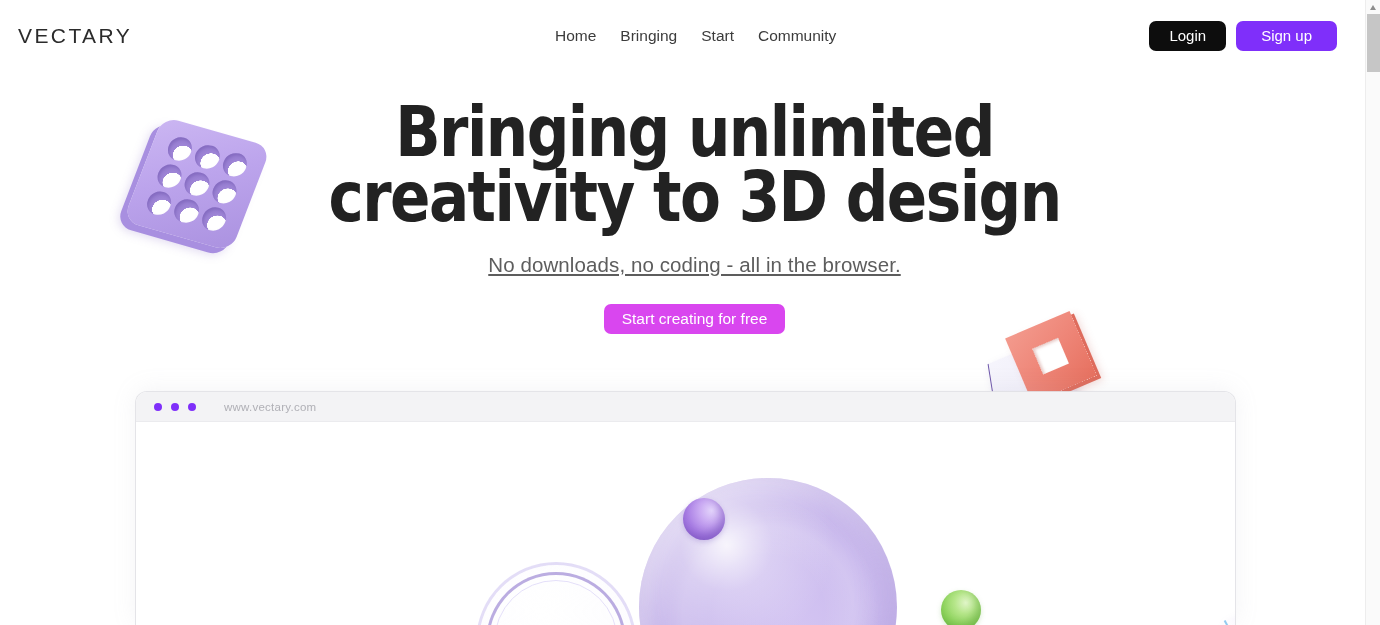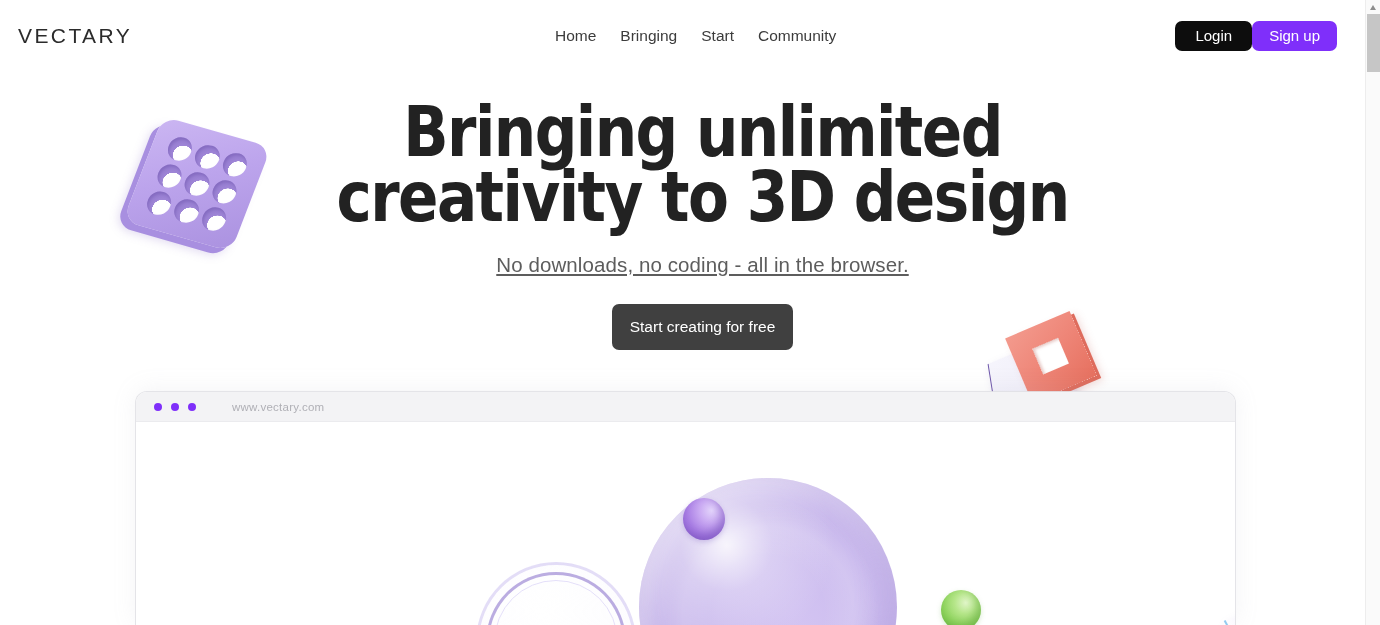--- a/index.html
+++ b/index.html
@@ -66,20 +66,21 @@
     white-space: nowrap;
   }
   .nav a:first-child { padding-left: 0; }
 
   .auth {
     position: absolute;
     right: 28px;
     top: 21px;
     display: flex;
     align-items: center;
+    gap: 10px;
     margin-left: 22px;
   }
   .btn-login {
     background: #0d0d0d;
     color: #ffffff;
     border: none;
     border-radius: 7px;
     font-size: 15px;
     font-family: "Liberation Sans", sans-serif;
     padding: 0 20px;
@@ -88,31 +89,31 @@
     cursor: pointer;
     white-space: nowrap;
   }
   .btn-signup {
     background: #7f2ffa;
     color: #ffffff;
     border: none;
     border-radius: 7px;
     font-size: 15px;
     font-family: "Liberation Sans", sans-serif;
-    padding: 0 17px;
+    padding: 0 25px;
     height: 30px;
     line-height: 30px;
     cursor: pointer;
     white-space: nowrap;
   }
 
   
   .hero {
     position: absolute;
-    left: 12px; top: 72px;
+    left: 4px; top: 72px;
     width: 1365px;
     text-align: center;
     padding-left: 16px;
   }
 
   .headline {
     font-family: "Liberation Sans Narrow", "DejaVu Sans Condensed", "Liberation Sans", sans-serif;
     font-size: 69px;
     font-weight: 700;
     line-height: 0.94;
@@ -127,28 +128,28 @@
     margin-top: 23px;
     font-size: 20.5px;
     color: #5d5d5d;
     font-weight: 400;
     letter-spacing: 0.1px;
     text-decoration: underline;
   }
 
   .cta-wrap { margin-top: 27px; }
   .btn-cta {
-    background: #404040;
+    background: #d946ef;
     color: #ffffff;
     border: none;
     border-radius: 7px;
     font-size: 15.5px;
     font-family: "Liberation Sans", sans-serif;
     padding: 0 18px;
-    height: 46px;
+    height: 30px;
     line-height: 30px;
     cursor: pointer;
     white-space: nowrap;
   }
 
   
   .decor-slab {
     position: absolute;
     left: 141px;
     top: 128px;
@@ -245,21 +246,21 @@
     height: 30px;
     background: #f3f3f5;
     display: flex;
     align-items: center;
     padding-left: 18px;
     border-bottom: 1px solid #ebebee;
   }
   .dots { display: flex; gap: 9px; align-items: center; }
   .dot { width: 8px; height: 8px; border-radius: 50%; background: #7f2ffa; }
   .url {
-    margin-left: 36px;
+    margin-left: 28px;
     font-size: 11.5px;
     color: #b0b0b6;
     letter-spacing: 0.25px;
   }
   .viewport {
     position: relative;
     height: 203px;
     background: #ffffff;
     overflow: hidden;
   }

